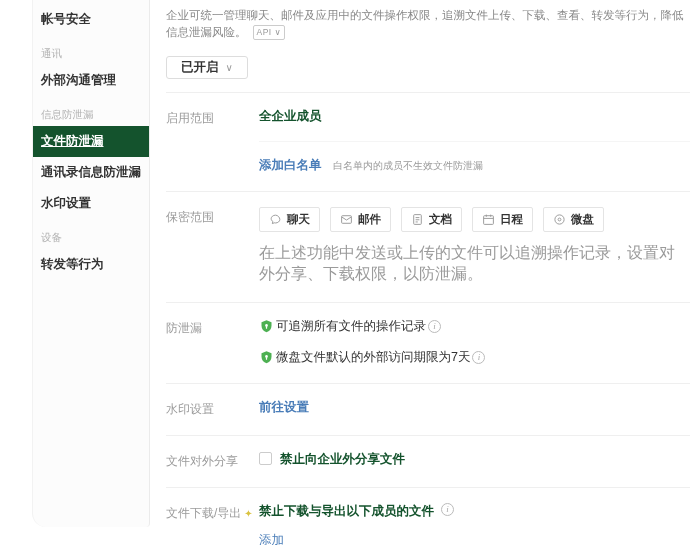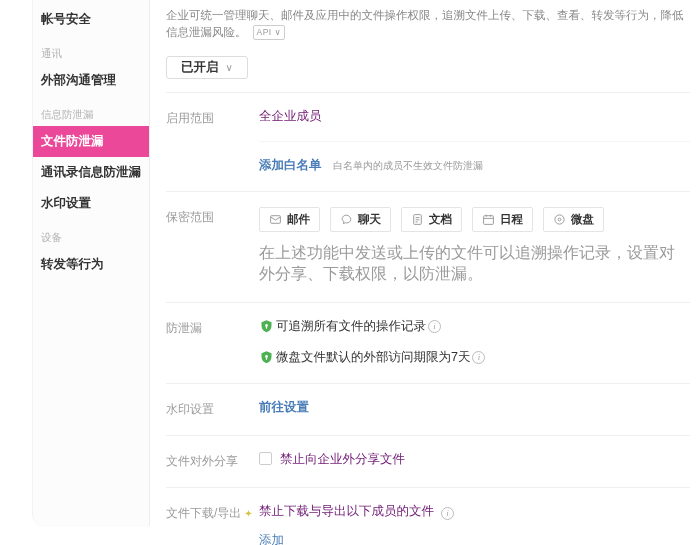--- a/index.html
+++ b/index.html
@@ -7,39 +7,39 @@
     font-family:"Liberation Sans","DejaVu Sans",sans-serif; color:#333; }
   .page { position:relative; width:592px; height:545px; background:#fff; }
 
   
   .sidebar { position:absolute; left:32px; top:0; width:118px; height:527px;
     background:#fcfcfc; border-left:1px solid #f2f2f2; border-right:1px solid #ebebeb;
     border-bottom-left-radius:14px; border-bottom-right-radius:4px; padding-top:4px; }
   .s-item { font-size:12.5px; color:#333; font-weight:600; padding:7px 0 7px 8px;
     cursor:pointer; white-space:nowrap; }
   .s-section { font-size:10.5px; color:#b3b3b3; padding:12px 0 4px 8px; white-space:nowrap; }
-  .s-item.selected { background:#ec4899; color:#fff; }
+  .s-item.selected { background:#14532d; color:#fff;text-decoration:underline; }
 
   
   .content { position:absolute; left:166px; top:0; width:524px; }
   .desc-line { font-size:11.5px; color:#888; padding-top:7px; line-height:1.5; }
   .api-badge { display:inline-block; border:1px solid #ccc; border-radius:2px;
     font-size:8.5px; color:#999; padding:0 3px; margin-left:6px; vertical-align:1px;
     background:#fff; cursor:pointer; letter-spacing:0.5px;text-align:right; }
   .status-btn { display:inline-flex; align-items:center; gap:7px; margin-top:14px;
     border:1px solid #ddd; border-radius:3px; background:#fff; padding:2px 14px;
     font-size:12.5px; font-weight:600; color:#333; cursor:pointer; }
   .status-btn .chev { color:#999; font-size:10px; font-weight:400; }
   .top-divider { border-bottom:1px solid #efefef; margin-top:13px; }
 
   .row { display:flex; border-bottom:1px solid #efefef; padding:15px 0 17px 0; }
   .row:last-child { border-bottom:none; }
   .row-label { flex:none; width:93px; font-size:12px; color:#9b9b9b; padding-top:2px; }
   .row-value { flex:1; font-size:12.5px; }
-  .val-strong { font-weight:400; color:#701a75; }
+  .val-strong { font-weight:700; color:#14532d; }
 
   .sub-sep { border-bottom:1px solid #f5f5f5; margin:16px 0 15px 0; }
   .link { color:#4a7db8; font-weight:600; cursor:pointer; font-size:12.5px; }
   .link.plain { font-weight:400; }
   .hint { color:#9b9b9b; font-size:10px; }
 
   .chips { display:flex; gap:10px; }
   .chip { display:inline-flex; align-items:center; gap:5px; border:1px solid #e4e4e4;
     border-radius:2px; background:#fff; padding:4px 9px; font-size:11.5px;
     font-weight:600; color:#333; cursor:pointer; }
@@ -103,30 +103,30 @@
       </div>
     </div>
 
     
     <div class="row">
       <div class="row-label">保密范围</div>
       <div class="row-value">
         <div class="chips">
           <span class="chip">
             <svg width="13" height="13" viewBox="0 0 24 24" fill="none" stroke="#9a9a9a" stroke-width="1.8">
+                <path d="M12 4c-4.4 0-8 2.9-8 6.5 0 2.1 1.2 4 3.1 5.2L6.2 19.6l3.5-1.5c.7.2 1.5.3 2.3.3 4.4 0 8-2.9 8-6.5S16.4 4 12 4z"></path>
+              </svg>
+            <span>聊天</span>
+          </span>
+          <span class="chip">
+            <svg width="13" height="13" viewBox="0 0 24 24" fill="none" stroke="#9a9a9a" stroke-width="1.8">
                 <rect x="3" y="5" width="18" height="14" rx="1.5"></rect>
                 <path d="M3.5 7.5 12 13l8.5-5.5"></path>
               </svg>
             <span>邮件</span>
-          </span>
-          <span class="chip">
-            <svg width="13" height="13" viewBox="0 0 24 24" fill="none" stroke="#9a9a9a" stroke-width="1.8">
-                <path d="M12 4c-4.4 0-8 2.9-8 6.5 0 2.1 1.2 4 3.1 5.2L6.2 19.6l3.5-1.5c.7.2 1.5.3 2.3.3 4.4 0 8-2.9 8-6.5S16.4 4 12 4z"></path>
-              </svg>
-            <span>聊天</span>
           </span>
           <span class="chip">
             <svg width="13" height="13" viewBox="0 0 24 24" fill="none" stroke="#9a9a9a" stroke-width="1.8">
                 <rect x="5" y="3" width="14" height="18" rx="1.5"></rect>
                 <path d="M8.5 8.5h7M8.5 12.5h7M8.5 16.5h4"></path>
               </svg>
             <span>文档</span>
           </span>
           <span class="chip">
             <svg width="13" height="13" viewBox="0 0 24 24" fill="none" stroke="#9a9a9a" stroke-width="1.8">
@@ -187,21 +187,21 @@
         <span class="checkbox"></span><span class="val-strong">禁止向企业外分享文件</span>
       </div>
     </div>
 
     
     <div class="row">
       <div class="row-label">
         <span>文件下载/导出</span><span class="sparkle">✦</span>
       </div>
       <div class="row-value">
-        <div style="display:flex;align-items:flex-end;gap:7px;">
+        <div style="display:flex;align-items:flex-start;gap:7px;">
           <span class="val-strong">禁止下载与导出以下成员的文件</span>
           <span class="info-i">i</span>
         </div>
         <div class="mt6" style="margin-top:12px;">
           <span class="link plain">添加</span>
         </div>
       </div>
     </div>
 
     

